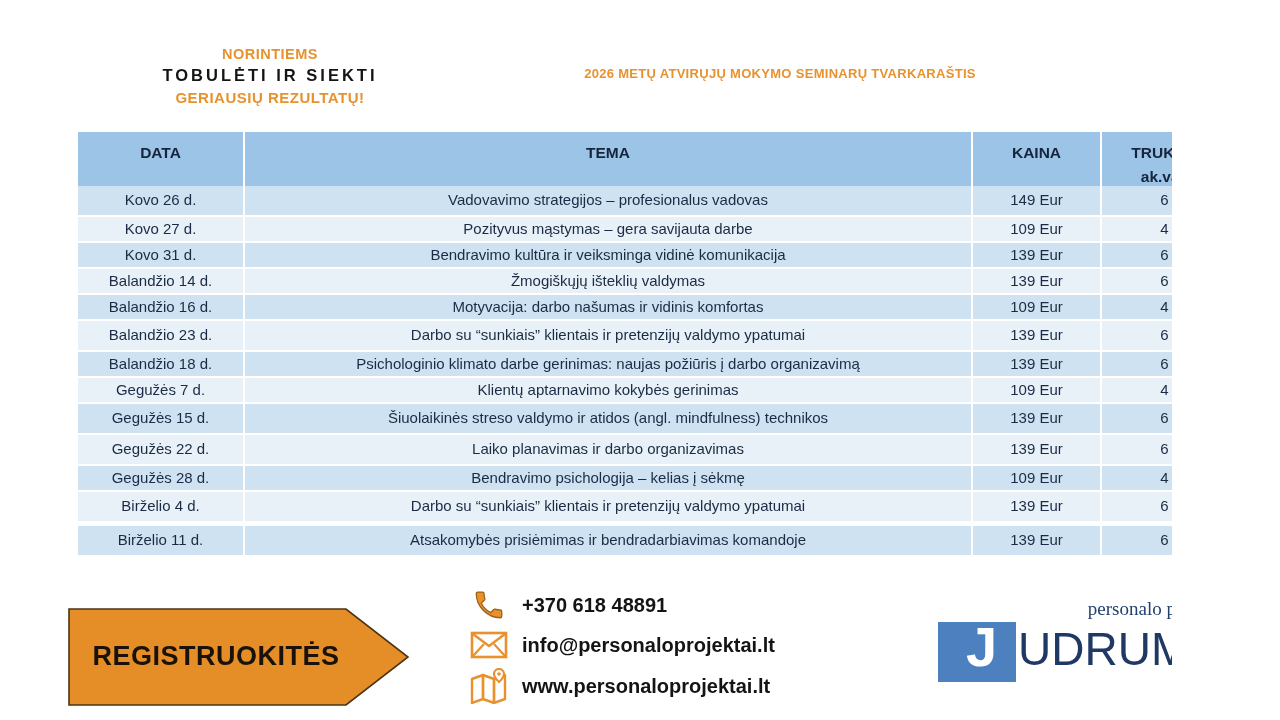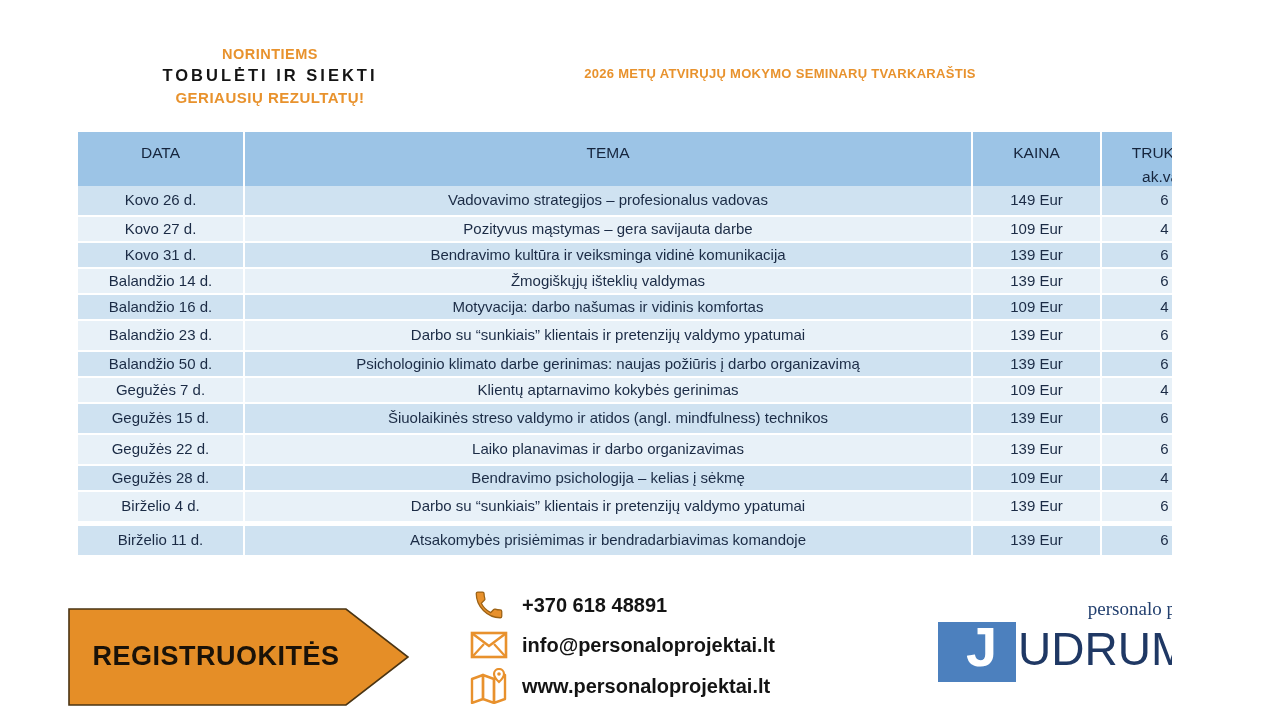--- a/index.html
+++ b/index.html
@@ -46,21 +46,21 @@
     margin-bottom: 2px;
   }
   .thead { height: 52px; }
   .hcell {
     background: #9cc4e6;
     display: flex;
     flex-direction: column;
     align-items: center;
     padding-top: 9px;
     font-size: 15.5px;
-    font-weight: 400;
+    font-weight: 700;
     color: #16253d;
     line-height: 1.55;
   }
   .trow { height: 24px; }
   .trow:nth-child(1), .trow:nth-child(6), .trow:nth-child(9),
   .trow:nth-child(10), .trow:nth-child(12), .trow:nth-child(13) { height: 29px; }
   .trow:nth-child(5), .trow:nth-child(7), .trow:nth-child(11) { margin-top: 2px; }
   .trow:nth-child(13) { margin-top: 5px; }
   .cell {
     display: flex;
@@ -183,21 +183,21 @@
     </div>
 
     <div class="trow">
       <div class="cell">Balandžio 23 d.</div>
       <div class="cell">Darbo su “sunkiais” klientais ir pretenzijų valdymo ypatumai</div>
       <div class="cell">139 Eur</div>
       <div class="cell">6</div>
     </div>
 
     <div class="trow">
-      <div class="cell">Balandžio 50 d.</div>
+      <div class="cell">Balandžio 18 d.</div>
       <div class="cell">Psichologinio klimato darbe gerinimas: naujas požiūris į darbo organizavimą</div>
       <div class="cell">139 Eur</div>
       <div class="cell">6</div>
     </div>
 
     <div class="trow">
       <div class="cell">Gegužės 7 d.</div>
       <div class="cell">Klientų aptarnavimo kokybės gerinimas</div>
       <div class="cell">109 Eur</div>
       <div class="cell">4</div>

